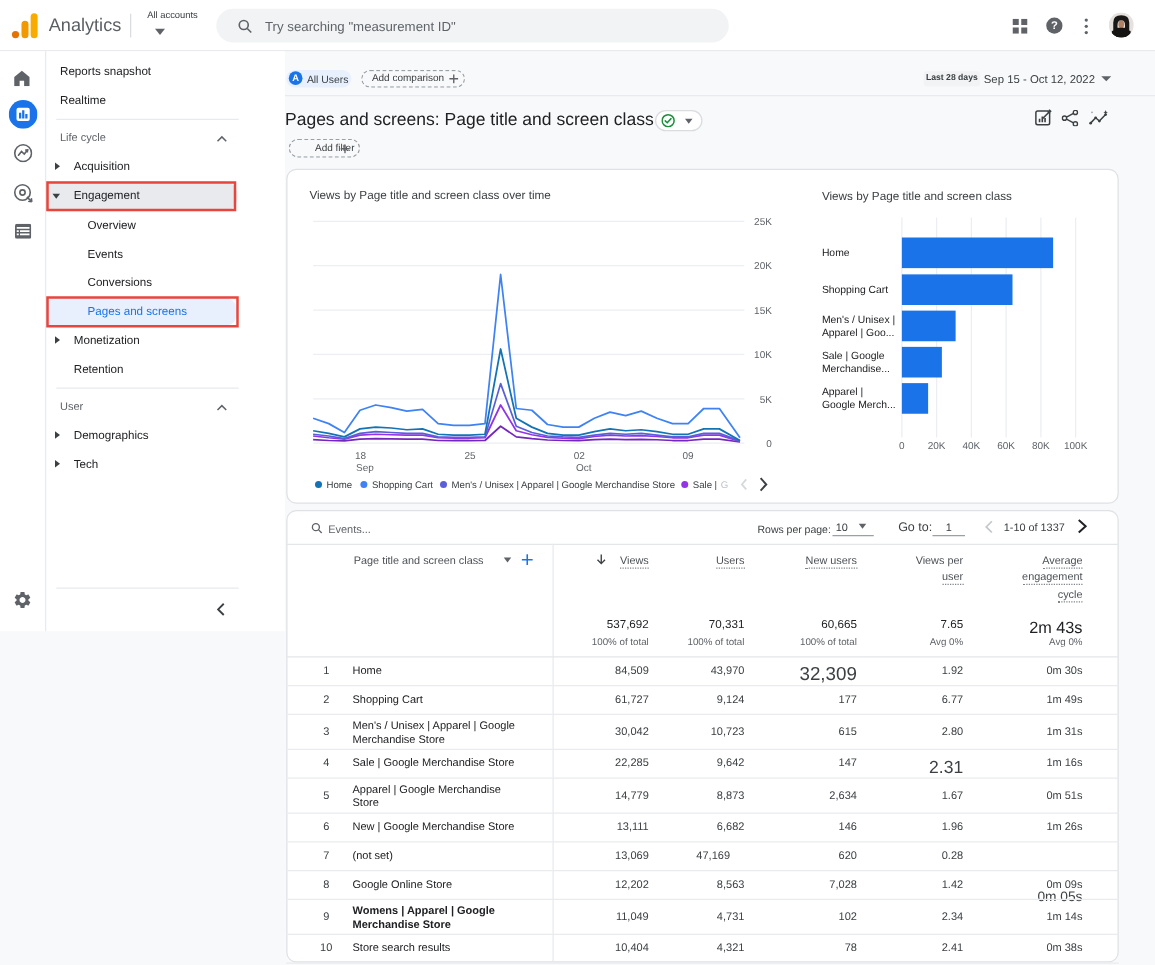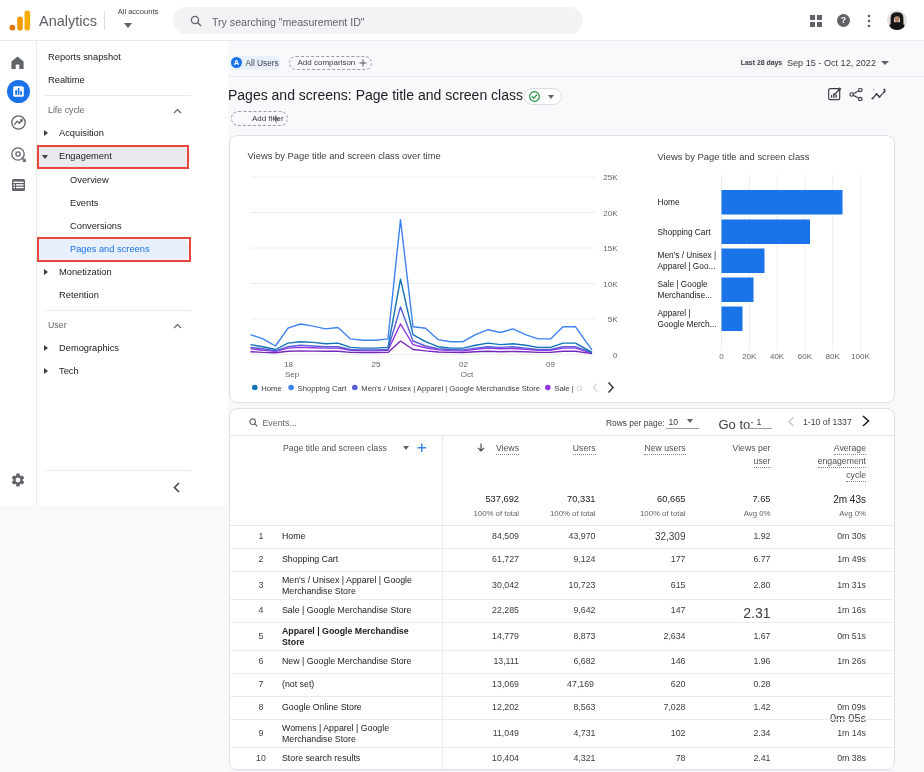--- a/index.html
+++ b/index.html
@@ -238,21 +238,21 @@
 <div class="a" style="left:228.5px;top:407.5px;width:666px;height:362.5px;background:#fff;border:1px solid #dfe1e5;border-radius:8px"></div>
 <svg class="a" style="left:248.5px;top:418px" width="9" height="9" viewBox="0 0 9 9" fill="none" stroke="#5f6368" stroke-width="1.1">
 <circle cx="3.7" cy="3.7" r="2.8"></circle>
     <line x1="5.9" y1="5.9" x2="8.4" y2="8.4"></line>
   </svg>
 <div class="a" style="left:262.5px;top:417.5px;font-size:8.8px;color:#5f6368">Events...</div>
 <div class="a" style="left:606px;top:417.5px;font-size:8.4px;color:#3c4043">Rows per page:</div>
 <div class="a" style="left:668.5px;top:416.5px;font-size:8.7px;color:#3c4043">10</div>
 <div class="a" style="left:666px;top:427.5px;width:33px;height:1px;background:#9aa0a6"></div>
 <div class="a" style="left:686.5px;top:419px;width:0;height:0;border-left:3.6px solid transparent;border-right:3.6px solid transparent;border-top:4.2px solid #5f6368"></div>
-<div class="a" style="left:718.5px;top:417px;font-size:13px;color:#3c4043">Go to:</div>
+<div class="a" style="left:718.5px;top:417px;font-size:10px;color:#3c4043">Go to:</div>
 <div class="a" style="left:746px;top:416.5px;width:26px;text-align:center;font-size:8.7px;color:#3c4043">1</div>
 <div class="a" style="left:746px;top:427.5px;width:26px;height:1px;background:#9aa0a6"></div>
 <svg class="a" style="left:787px;top:416px" width="8" height="11" viewBox="0 0 8 11" fill="none" stroke="#c4c7cb" stroke-width="1.4">
     <path d="M6.5 1 L2 5.5 L6.5 10"></path>
   </svg>
 <div class="a" style="left:803px;top:417px;font-size:8.7px;color:#3c4043">1-10 of 1337</div>
 <svg class="a" style="left:861px;top:415px" width="9" height="12" viewBox="0 0 9 12" fill="none" stroke="#202124" stroke-width="1.6">
     <path d="M2 1 L7.5 6 L2 11"></path>
   </svg>
 <div class="a" style="left:228.5px;top:434.5px;width:666px;height:1px;background:#e4e6e8"></div>
@@ -275,29 +275,29 @@
 <div class="a" style="right:58px;top:456px;font-size:8.7px;color:#4d5156;border-bottom:1px dotted #80868b;padding-bottom:1px">engagement</div>
 <div class="a" style="right:58px;top:469.5px;font-size:8.7px;color:#4d5156;border-bottom:1px dotted #80868b;padding-bottom:1px">cycle</div>
 <div class="a r" style="right:405px;top:493.5px;font-size:9.3px;font-weight:500;color:#202124">537,692</div>
 <div class="a r" style="right:405px;top:508.5px;font-size:7.8px;color:#5f6368">100% of total</div>
 <div class="a r" style="right:328.5px;top:493.5px;font-size:9.3px;font-weight:500;color:#202124">70,331</div>
 <div class="a r" style="right:328.5px;top:508.5px;font-size:7.8px;color:#5f6368">100% of total</div>
 <div class="a r" style="right:238.5px;top:493.5px;font-size:9.3px;font-weight:500;color:#202124">60,665</div>
 <div class="a r" style="right:238.5px;top:508.5px;font-size:7.8px;color:#5f6368">100% of total</div>
 <div class="a r" style="right:153.5px;top:493.5px;font-size:9.3px;font-weight:500;color:#202124">7.65</div>
 <div class="a r" style="right:153.5px;top:508.5px;font-size:7.8px;color:#5f6368">Avg 0%</div>
-<div class="a r" style="right:58px;top:493.5px;font-size:10px;font-weight:500;color:#202124">2m 43s</div>
+<div class="a r" style="right:58px;top:493.5px;font-size:13px;font-weight:500;color:#202124">2m 43s</div>
 <div class="a r" style="right:58px;top:508.5px;font-size:7.8px;color:#5f6368">Avg 0%</div>
 <div class="a" style="left:228.5px;top:525.0px;width:666px;height:1px;background:#e4e6e8"></div>
 <div class="a" style="left:228.5px;top:548.0px;width:666px;height:1px;background:#e9ebee"></div>
 <div class="a" style="left:252px;top:531.0px;width:18px;text-align:center;font-size:8.8px;color:#3c4043">1</div>
 <div class="a" style="left:282px;top:531.0px;font-size:8.8px;font-weight:500;color:#202124">Home</div>
 <div class="a r" style="right:405px;top:531.2px;font-size:8.8px;color:#3c4043">84,509</div>
 <div class="a r" style="right:328.5px;top:531.2px;font-size:8.8px;color:#3c4043">43,970</div>
-<div class="a r" style="right:238.5px;top:531.2px;font-size:10px;color:#3c4043">32,309</div>
+<div class="a r" style="right:238.5px;top:531.2px;font-size:15px;color:#3c4043">32,309</div>
 <div class="a r" style="right:153.5px;top:531.2px;font-size:8.8px;color:#3c4043">1.92</div>
 <div class="a r" style="right:58px;top:531.2px;font-size:8.8px;color:#3c4043">0m 30s</div>
 <div class="a" style="left:228.5px;top:571.0px;width:666px;height:1px;background:#e9ebee"></div>
 <div class="a" style="left:252px;top:554.0px;width:18px;text-align:center;font-size:8.8px;color:#3c4043">2</div>
 <div class="a" style="left:282px;top:554.0px;font-size:8.8px;font-weight:500;color:#202124">Shopping Cart</div>
 <div class="a r" style="right:405px;top:554.2px;font-size:8.8px;color:#3c4043">61,727</div>
 <div class="a r" style="right:328.5px;top:554.2px;font-size:8.8px;color:#3c4043">9,124</div>
 <div class="a r" style="right:238.5px;top:554.2px;font-size:8.8px;color:#3c4043">177</div>
 <div class="a r" style="right:153.5px;top:554.2px;font-size:8.8px;color:#3c4043">6.77</div>
 <div class="a r" style="right:58px;top:554.2px;font-size:8.8px;color:#3c4043">1m 49s</div>
@@ -312,53 +312,53 @@
 <div class="a" style="left:228.5px;top:622.0px;width:666px;height:1px;background:#e9ebee"></div>
 <div class="a" style="left:252px;top:605.0px;width:18px;text-align:center;font-size:8.8px;color:#3c4043">4</div>
 <div class="a" style="left:282px;top:605.0px;font-size:8.8px;font-weight:500;color:#202124">Sale | Google Merchandise Store</div>
 <div class="a r" style="right:405px;top:605.2px;font-size:8.8px;color:#3c4043">22,285</div>
 <div class="a r" style="right:328.5px;top:605.2px;font-size:8.8px;color:#3c4043">9,642</div>
 <div class="a r" style="right:238.5px;top:605.2px;font-size:8.8px;color:#3c4043">147</div>
 <div class="a r" style="right:153.5px;top:605.2px;font-size:14px;color:#3c4043">2.31</div>
 <div class="a r" style="right:58px;top:605.2px;font-size:8.8px;color:#3c4043">1m 16s</div>
 <div class="a" style="left:228.5px;top:650.0px;width:666px;height:1px;background:#e9ebee"></div>
 <div class="a" style="left:252px;top:630.5px;width:18px;text-align:center;font-size:8.8px;color:#3c4043">5</div>
-<div class="a" style="left:282px;top:625.5px;width:150px;font-size:8.8px;font-weight:700;color:#202124;line-height:11.2px">Apparel | Google Merchandise<br>Store</div>
+<div class="a" style="left:282px;top:625.5px;width:150px;font-size:8.8px;font-weight:400;color:#202124;line-height:11.2px">Apparel | Google Merchandise<br>Store</div>
 <div class="a r" style="right:405px;top:630.7px;font-size:8.8px;color:#3c4043">14,779</div>
 <div class="a r" style="right:328.5px;top:630.7px;font-size:8.8px;color:#3c4043">8,873</div>
 <div class="a r" style="right:238.5px;top:630.7px;font-size:8.8px;color:#3c4043">2,634</div>
 <div class="a r" style="right:153.5px;top:630.7px;font-size:8.8px;color:#3c4043">1.67</div>
 <div class="a r" style="right:58px;top:630.7px;font-size:8.8px;color:#3c4043">0m 51s</div>
 <div class="a" style="left:228.5px;top:673.0px;width:666px;height:1px;background:#e9ebee"></div>
 <div class="a" style="left:252px;top:656.0px;width:18px;text-align:center;font-size:8.8px;color:#3c4043">6</div>
 <div class="a" style="left:282px;top:656.0px;font-size:8.8px;font-weight:500;color:#202124">New | Google Merchandise Store</div>
 <div class="a r" style="right:405px;top:656.2px;font-size:8.8px;color:#3c4043">13,111</div>
 <div class="a r" style="right:328.5px;top:656.2px;font-size:8.8px;color:#3c4043">6,682</div>
 <div class="a r" style="right:238.5px;top:656.2px;font-size:8.8px;color:#3c4043">146</div>
 <div class="a r" style="right:153.5px;top:656.2px;font-size:8.8px;color:#3c4043">1.96</div>
 <div class="a r" style="right:58px;top:656.2px;font-size:8.8px;color:#3c4043">1m 26s</div>
 <div class="a" style="left:228.5px;top:696.0px;width:666px;height:1px;background:#e9ebee"></div>
 <div class="a" style="left:252px;top:679.0px;width:18px;text-align:center;font-size:8.8px;color:#3c4043">7</div>
 <div class="a" style="left:282px;top:679.0px;font-size:8.8px;font-weight:500;color:#202124">(not set)</div>
 <div class="a r" style="right:405px;top:679.2px;font-size:8.8px;color:#3c4043">13,069</div>
-<div class="a r" style="right:330px;top:679.2px;font-size:8.8px;color:#3c4043">47,169</div>
+<div class="a r" style="right:340px;top:679.2px;font-size:8.8px;color:#3c4043">47,169</div>
 <div class="a r" style="right:238.5px;top:679.2px;font-size:8.8px;color:#3c4043">620</div>
 <div class="a r" style="right:153.5px;top:679.2px;font-size:8.8px;color:#3c4043">0.28</div>
 <div class="a r" style="right:58px;top:712px;font-size:11px;color:#3c4043">0m 05s</div>
 <div class="a" style="left:228.5px;top:719.0px;width:666px;height:1px;background:#e9ebee"></div>
 <div class="a" style="left:252px;top:702.0px;width:18px;text-align:center;font-size:8.8px;color:#3c4043">8</div>
 <div class="a" style="left:282px;top:702.0px;font-size:8.8px;font-weight:500;color:#202124">Google Online Store</div>
 <div class="a r" style="right:405px;top:702.2px;font-size:8.8px;color:#3c4043">12,202</div>
 <div class="a r" style="right:328.5px;top:702.2px;font-size:8.8px;color:#3c4043">8,563</div>
 <div class="a r" style="right:238.5px;top:702.2px;font-size:8.8px;color:#3c4043">7,028</div>
 <div class="a r" style="right:153.5px;top:702.2px;font-size:8.8px;color:#3c4043">1.42</div>
 <div class="a r" style="right:58px;top:702.2px;font-size:8.8px;color:#3c4043">0m 09s</div>
 <div class="a" style="left:228.5px;top:747.0px;width:666px;height:1px;background:#e9ebee"></div>
 <div class="a" style="left:252px;top:727.5px;width:18px;text-align:center;font-size:8.8px;color:#3c4043">9</div>
-<div class="a" style="left:282px;top:722.5px;width:150px;font-size:8.8px;font-weight:400;color:#202124;line-height:11.2px">Womens | Apparel | Google<br>Merchandise Store</div>
+<div class="a" style="left:282px;top:722.5px;width:150px;font-size:8.8px;font-weight:700;color:#202124;line-height:11.2px">Womens | Apparel | Google<br>Merchandise Store</div>
 <div class="a r" style="right:405px;top:727.7px;font-size:8.8px;color:#3c4043">11,049</div>
 <div class="a r" style="right:328.5px;top:727.7px;font-size:8.8px;color:#3c4043">4,731</div>
 <div class="a r" style="right:238.5px;top:727.7px;font-size:8.8px;color:#3c4043">102</div>
 <div class="a r" style="right:153.5px;top:727.7px;font-size:8.8px;color:#3c4043">2.34</div>
 <div class="a r" style="right:58px;top:727.7px;font-size:8.8px;color:#3c4043">1m 14s</div>
 <div class="a" style="left:228.5px;top:770.0px;width:666px;height:1px;background:#e9ebee"></div>
 <div class="a" style="left:252px;top:753.0px;width:18px;text-align:center;font-size:8.8px;color:#3c4043">10</div>
 <div class="a" style="left:282px;top:753.0px;font-size:8.8px;font-weight:500;color:#202124">Store search results</div>
 <div class="a r" style="right:405px;top:753.2px;font-size:8.8px;color:#3c4043">10,404</div>
 <div class="a r" style="right:328.5px;top:753.2px;font-size:8.8px;color:#3c4043">4,321</div>

